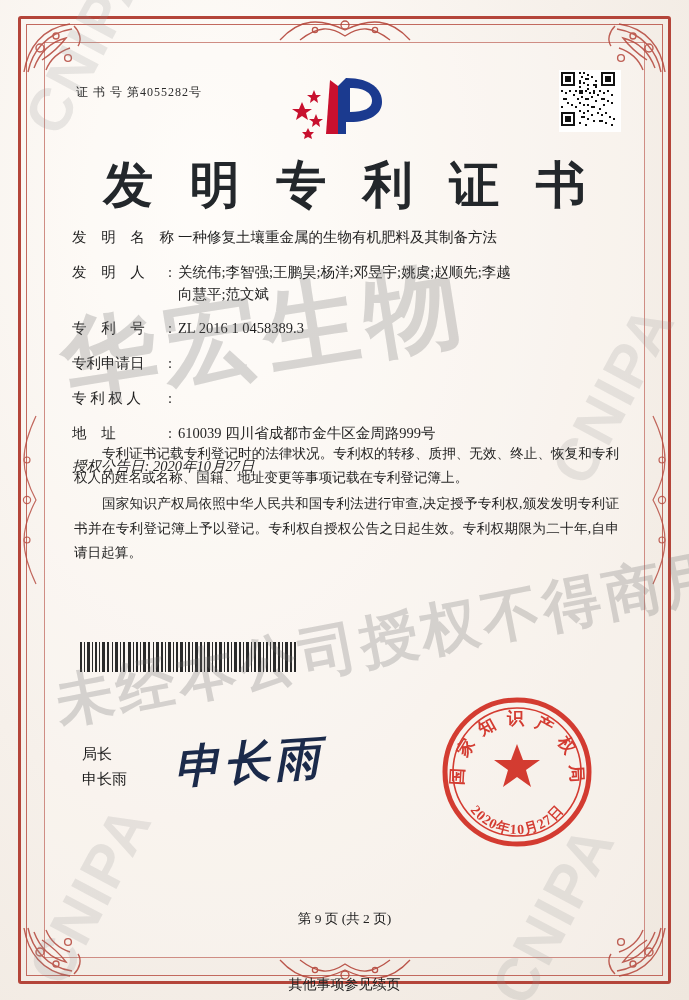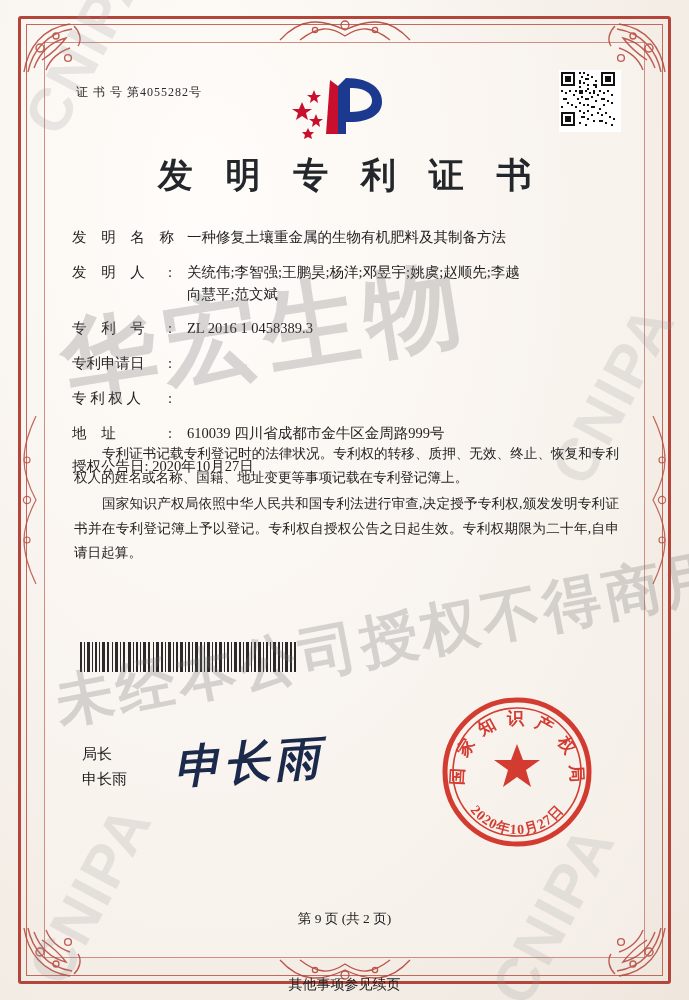--- a/index.html
+++ b/index.html
@@ -66,37 +66,37 @@
   }
   .qr svg{display:block;}
 
   
   .logo{position:absolute;left:50%;top:30px;transform:translateX(-50%);width:130px;height:72px;}
   .logo svg{display:block;width:130px;height:72px;}
 
   .title{
     position:absolute;left:0;right:0;top:110px;
     text-align:center;
-    font-size:35px;
+    font-size:50px;
     letter-spacing:12px;
     color:#23272b;
     font-weight:700;
     font-family:"Liberation Serif","DejaVu Serif",serif;
     text-indent:12px;
   }
 
   .fields{position:absolute;left:28px;right:24px;top:185px;}
   .row{display:flex;align-items:flex-start;margin-bottom:13px;font-size:14.5px;color:#1f1f1f;line-height:1.5;}
   .lbl{width:96px;flex:0 0 96px;letter-spacing:0px;white-space:nowrap;}
   .lbl.spaced{letter-spacing:5.5px;}
   .colon{flex:0 0 10px;}
-  .val{flex:1;margin-left:9px;}
+  .val{flex:1;}
   .val .second-line{display:block;padding-left:0;}
   .row-pub{display:flex;font-size:14.5px;color:#1f1f1f;margin-bottom:6px;}
-  .pub-left{flex:0 0 250px;}
+  .pub-left{flex:0 0 250px;font-style:italic;}
   .pub-right{flex:1;}
 
   .para{
     position:absolute;left:30px;right:26px;top:400px;
     font-size:13.6px;line-height:1.78;color:#1f1f1f;text-align:justify;
   }
   .para p{margin:0 0 2px 0;text-indent:28px;}
 
   
   .barcode{position:absolute;left:36px;top:600px;width:216px;height:30px;}

